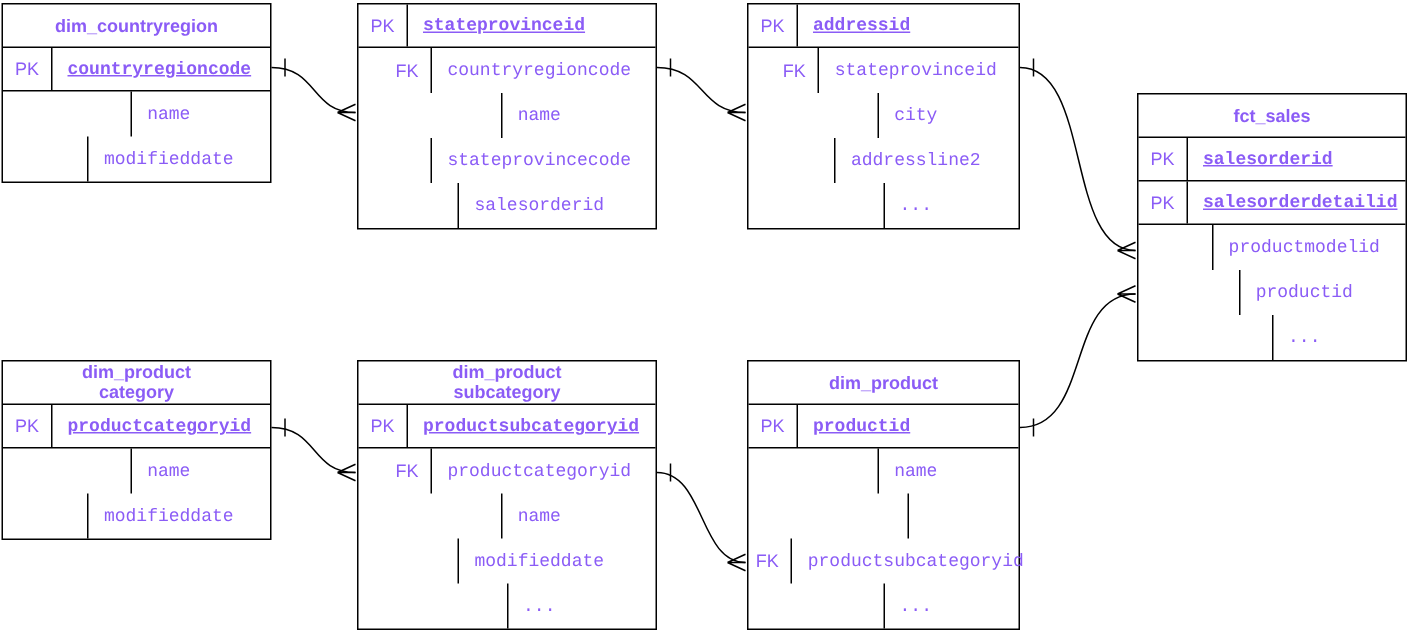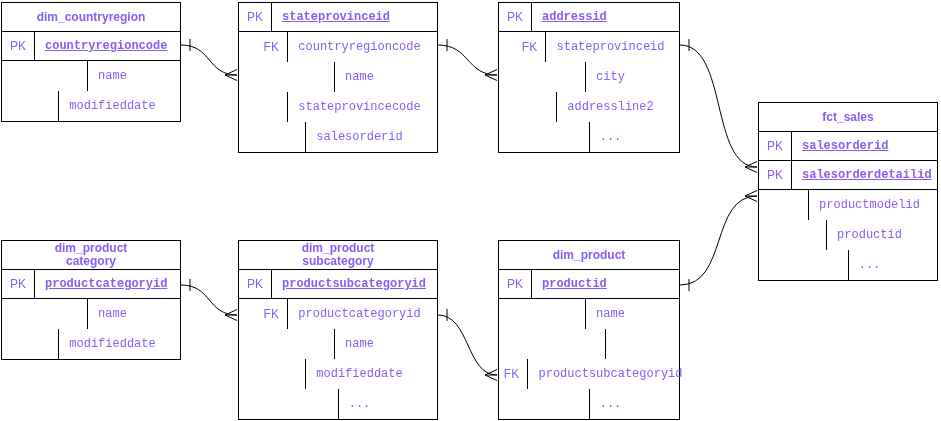--- a/index.html
+++ b/index.html
@@ -142,21 +142,21 @@
         <div class="tag"></div>
         <div class="fld">addressline2</div>
       </div>
       <div class="brow">
         <div class="tag"></div>
         <div class="fld">...</div>
       </div>
     </div>
   </div>
 
-  <div class="entity" style="left:758px; top:62px; width:180px;margin-top:40px;">
+  <div class="entity" style="left:758px; top:62px; width:180px;">
     <div class="t-title">fct_sales</div>
     <div class="krow">
       <div class="tag">PK</div>
       <div class="fld">salesorderid</div>
     </div>
     <div class="krow">
       <div class="tag">PK</div>
       <div class="fld">salesorderdetailid</div>
     </div>
     <div class="tbody">

